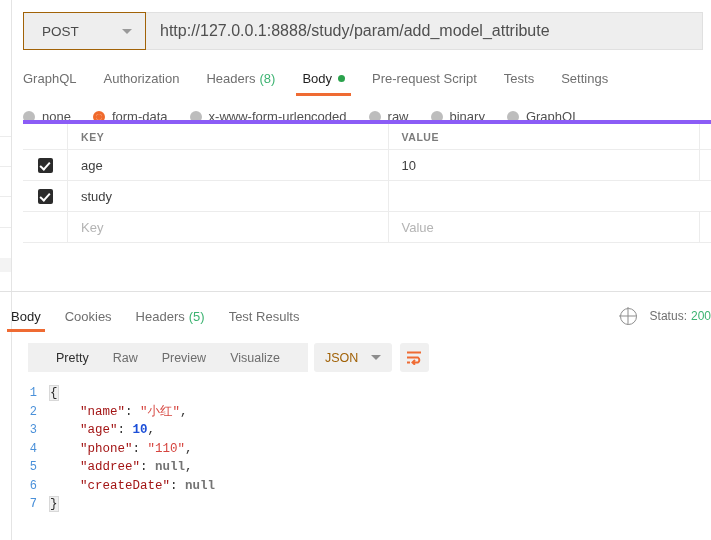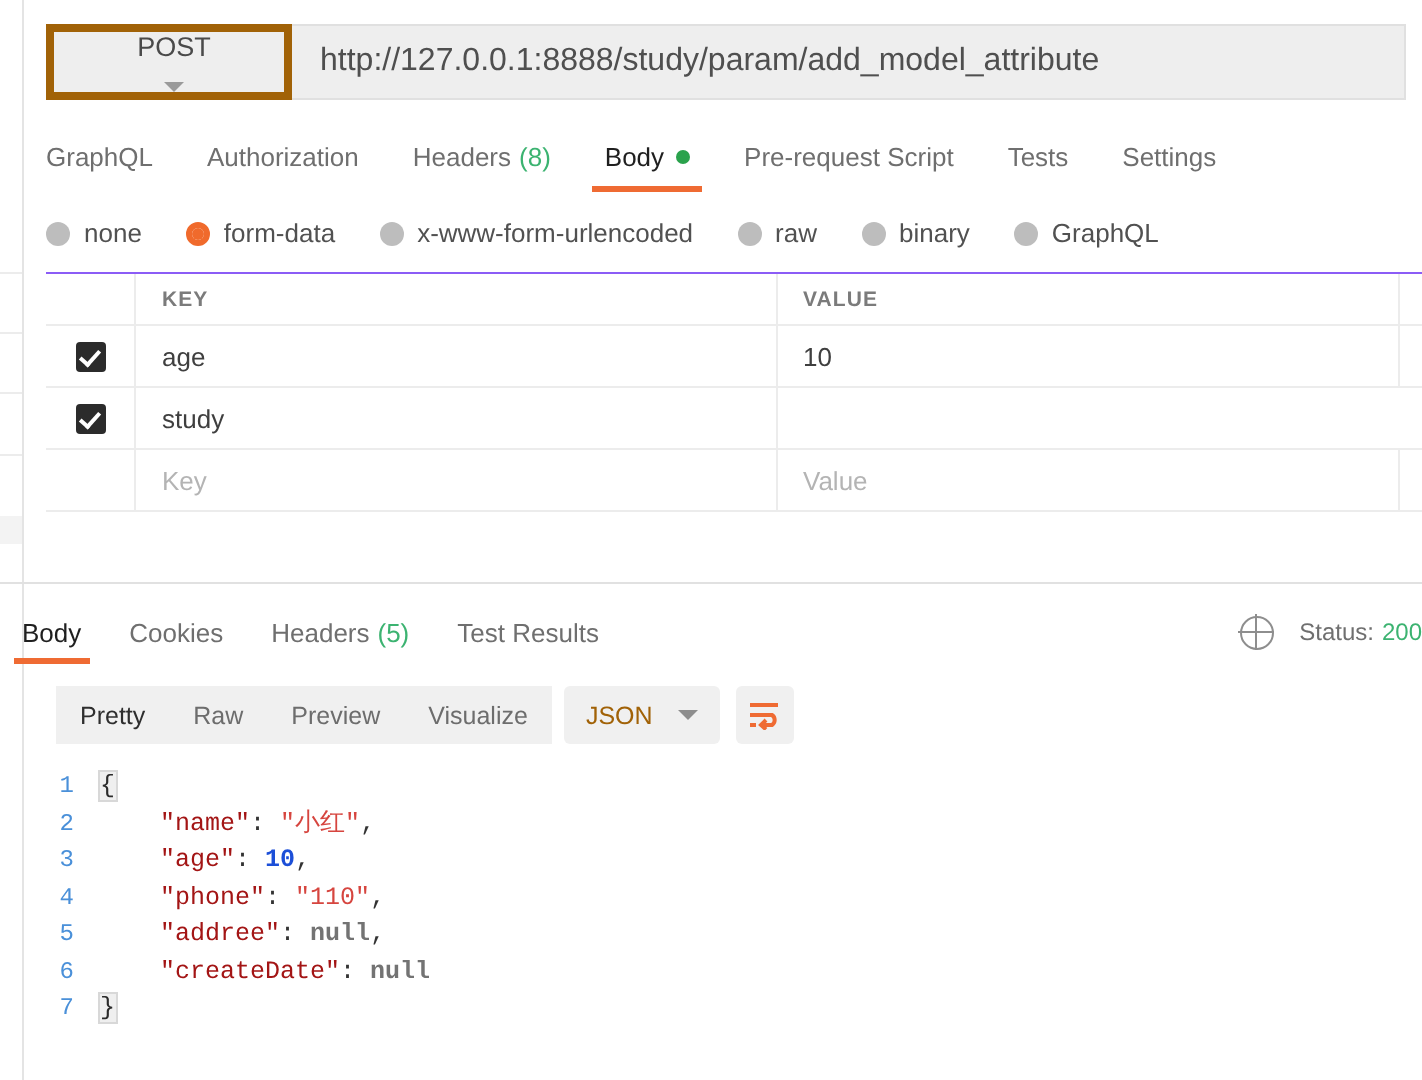--- a/index.html
+++ b/index.html
@@ -51,29 +51,28 @@
   .urlbar {
     position: absolute;
     left: 11px; top: 12px;
     width: 680px; height: 38px;
     display: flex;
     align-items: stretch;
   }
   .method-box {
     width: 123px;
     background: #eeeeee;
-    border: 4px solid #a16207;
+    border: 1px solid #a16207;
     box-sizing: border-box;
     display: flex;
     align-items: center;
     justify-content: space-between;
     padding: 0 13px 0 18px;
     font-size: 13.5px;
     color: #4a4a4a;
-    flex-direction: column;
   }
   .caret-down {
     width: 0; height: 0;
     border-left: 5px solid transparent;
     border-right: 5px solid transparent;
     border-top: 5px solid #9a9a9a;
   }
   .url-field {
     flex: 1;
     background: #eeeeee;
@@ -155,23 +154,23 @@
     content: "";
     position: absolute;
     left: 0; top: 0; right: 0; bottom: 0;
     border-radius: 50%;
     background: #f06a2c;
   }
 
   
   .kv-table {
     position: absolute;
-    left: 11px; top: 136px;
+    left: 11px; top: 120px;
     width: 688px;
-    border-top: 1px solid #8b5cf6;
+    border-top: 4px solid #8b5cf6;
   }
   .kv-row {
     display: flex;
     height: 30px;
     border-bottom: 1px solid #ececec;
   }
   .kv-row.header { height: 25px; }
   .kv-check {
     width: 44px;
     border-right: 1px solid #ececec;
@@ -315,21 +314,21 @@
     left: 28px; top: 343px;
     display: flex;
     align-items: center;
   }
   .seg-group {
     height: 29px;
     background: #f0f0f0;
     border-radius: 0;
     display: flex;
     align-items: flex-start;
-    padding: 0 0;
+    padding: 0 16px;
   }
   .seg {
     height: 29px;
     display: flex;
     align-items: center;
     padding: 0 12px;
     font-size: 12.5px;
     color: #6d6d6d;
     white-space: nowrap;
   }

